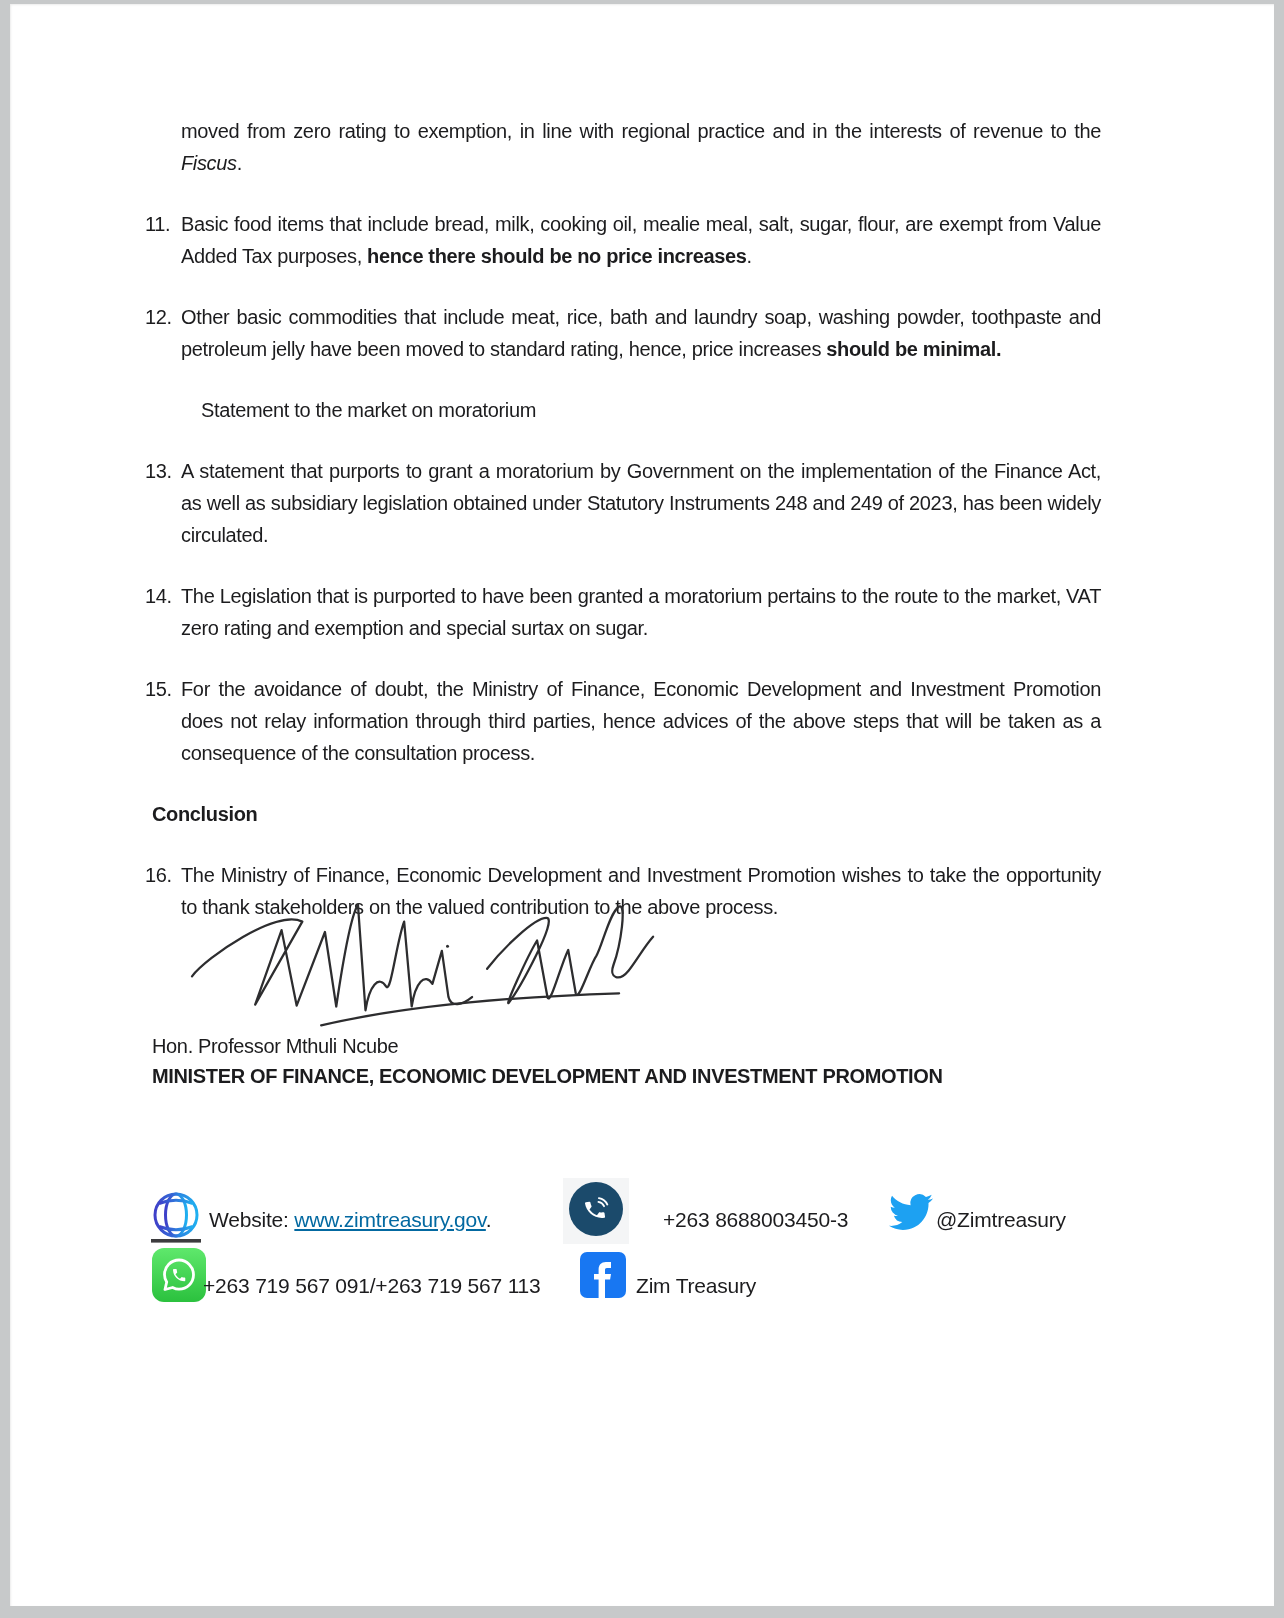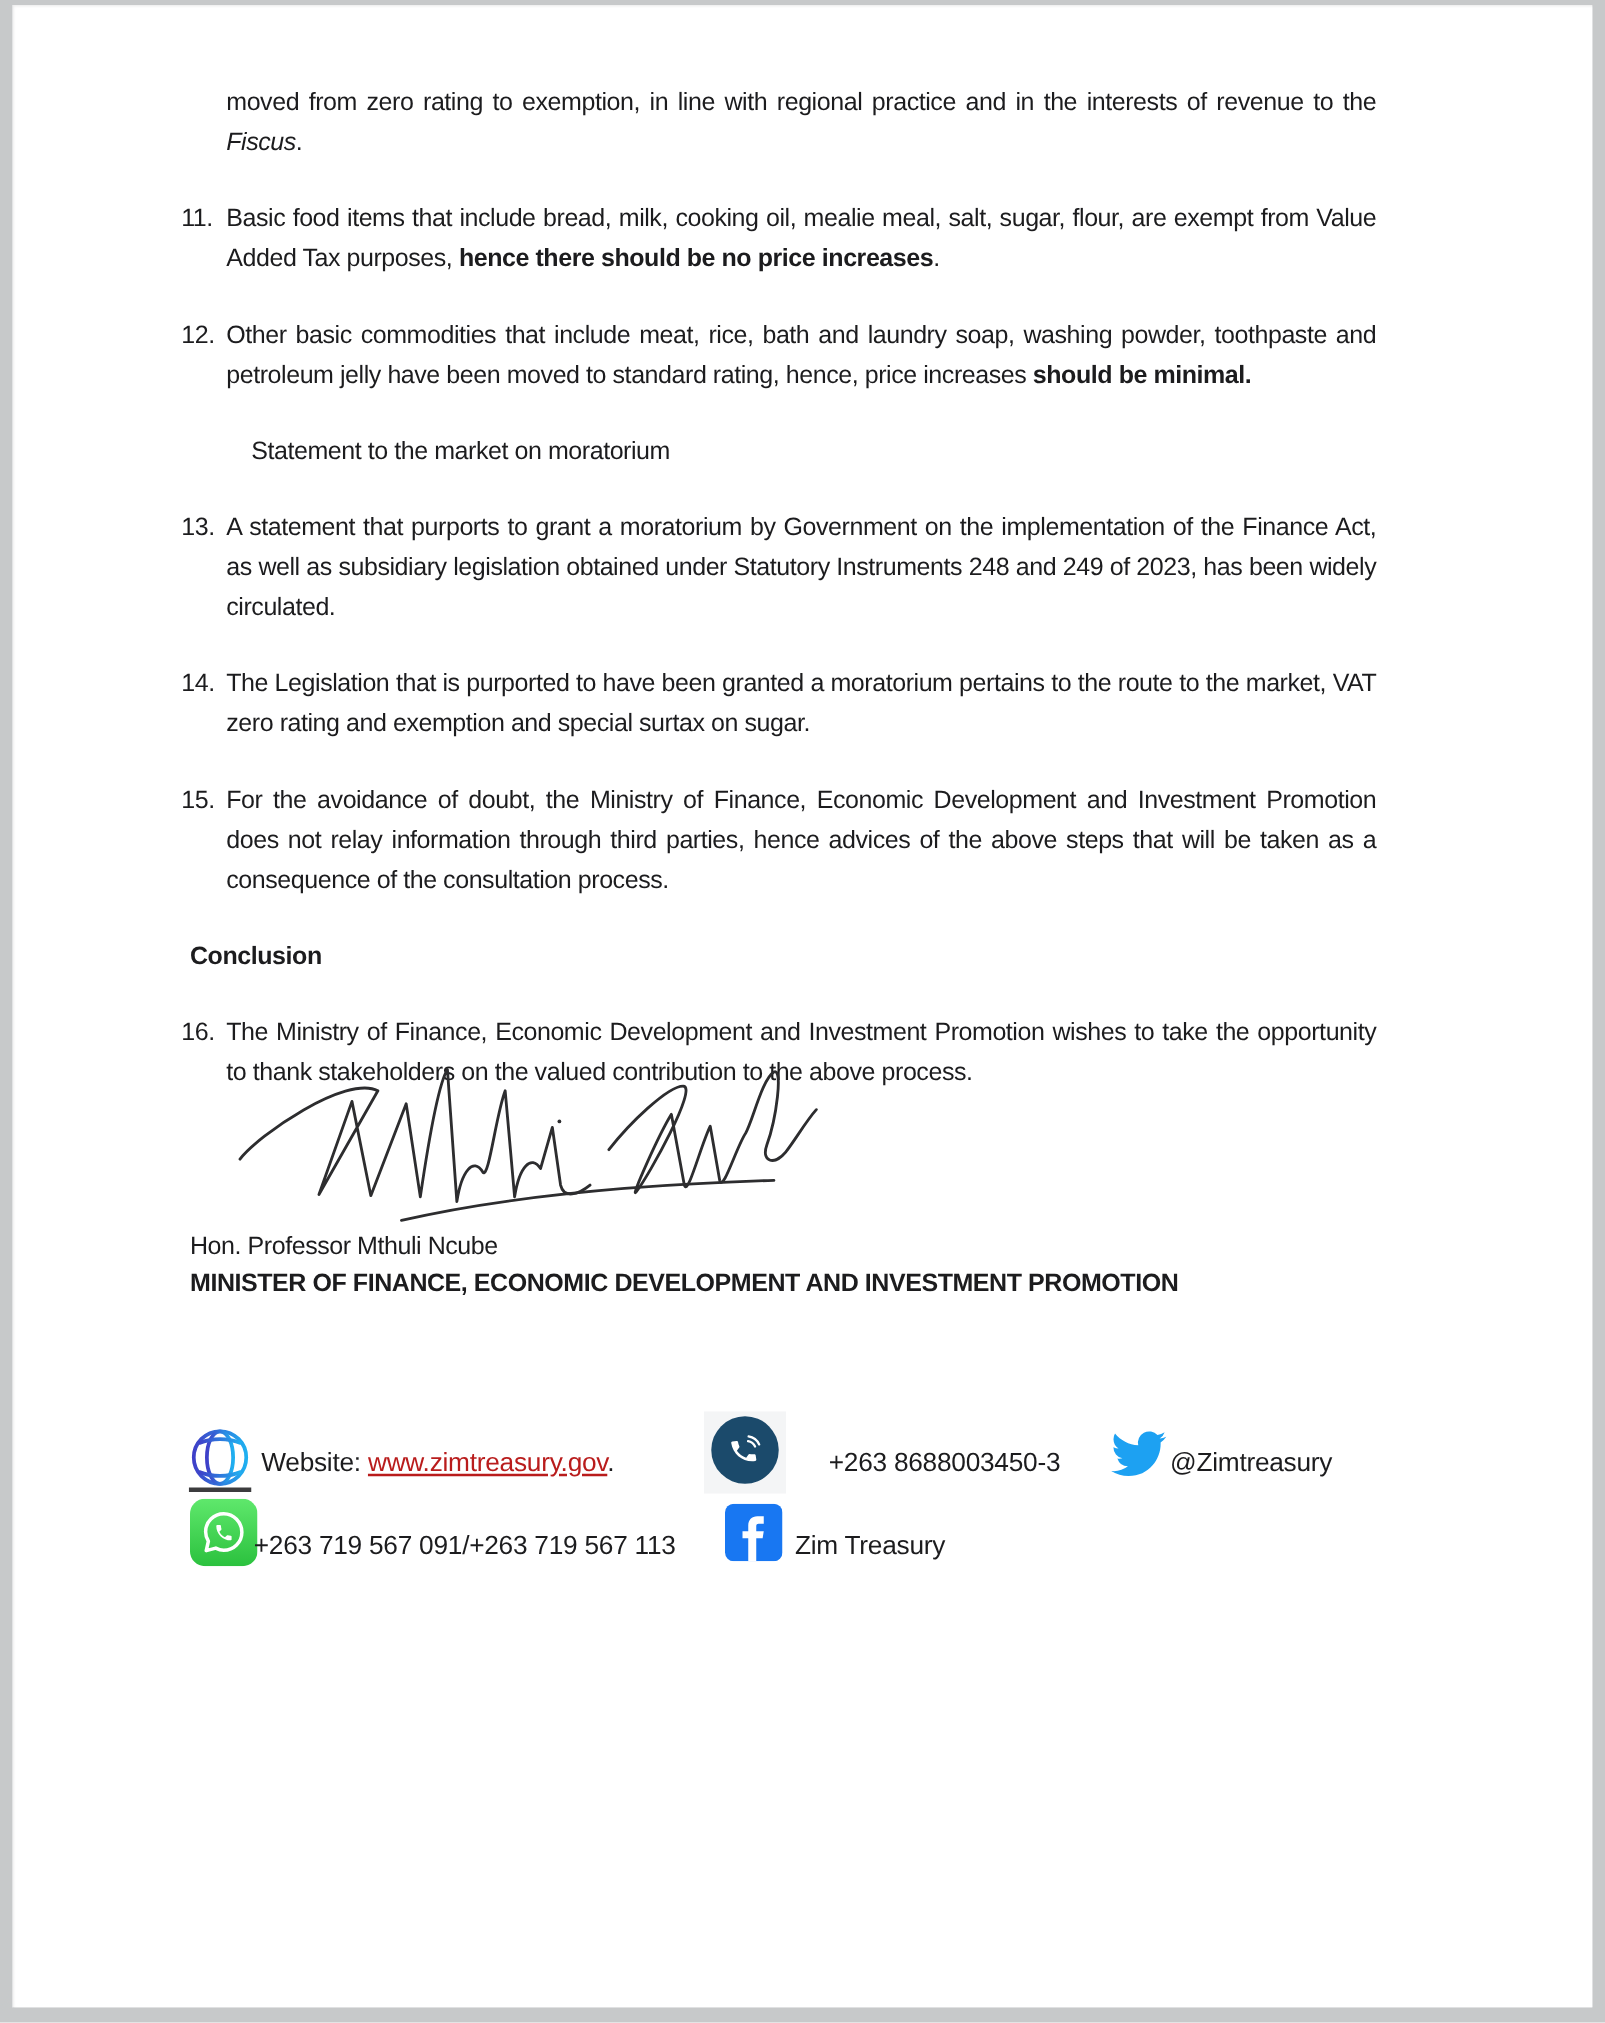--- a/index.html
+++ b/index.html
@@ -12,21 +12,21 @@
   }
   .page {
     position: absolute; left: 10px; top: 4px;
     width: 1264px; height: 1602px;
     background: #ffffff;
     box-shadow: inset 1px 1px 2px rgba(0,0,0,0.08);
   }
   .content {
     position: absolute; left: 135px; top: 0;
     width: 956px;
-    padding-top: 62px;
+    padding-top: 111px;
     color: #1c1c1e;
     font-size: 20px; line-height: 32px; letter-spacing: -0.35px;
   }
   .item { display: flex; margin: 0 0 29px 0; }
   .item .num { flex: 0 0 36px; }
   .item .ptext { flex: 1 1 auto; text-align: justify; }
   .cont-para { margin: 0 0 29px 36px; text-align: justify; }
   .section-heading { margin: 0 0 29px 56px; font-weight: normal; }
   .conclusion-heading { margin: 0 0 29px 7px; font-weight: bold; }
   .bold { font-weight: bold; }
@@ -43,21 +43,21 @@
   .f-globe     { left: 6px;   top: 30px; }
   .f-web-text  { left: 64px;  top: 44px; }
   .f-phone-ic  { left: 418px; top: 18px; }
   .f-phone-txt { left: 495px; top: 44px; margin-left: 23px; }
   .f-twitter   { left: 741px; top: 30px; }
   .f-tw-txt    { left: 791px; top: 44px; }
   .f-whatsapp  { left: 7px;   top: 88px; }
   .f-wa-txt    { left: 58px;  top: 110px; }
   .f-facebook  { left: 435px; top: 92px; }
   .f-fb-txt    { left: 491px; top: 110px; }
-  .weblink { color: #b91c1c; text-decoration: underline; cursor: pointer; }
+  .weblink { color: #0369a1; text-decoration: underline; cursor: pointer; }
 </style>
 </head>
 <body>
 
 <div class="page">
   <div class="content">
 
     <div class="cont-para"><span>moved from zero rating to exemption, in line with regional practice and in the interests of revenue to the </span><span class="italic">Fiscus</span><span>.</span></div>
 
     <div class="item">

